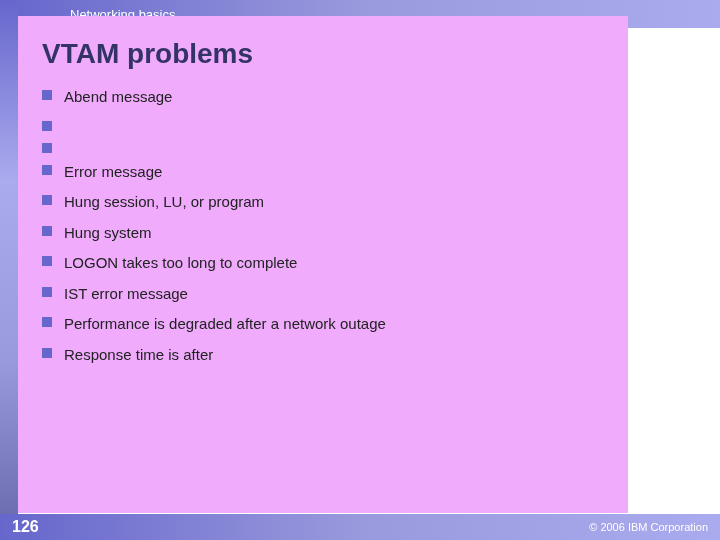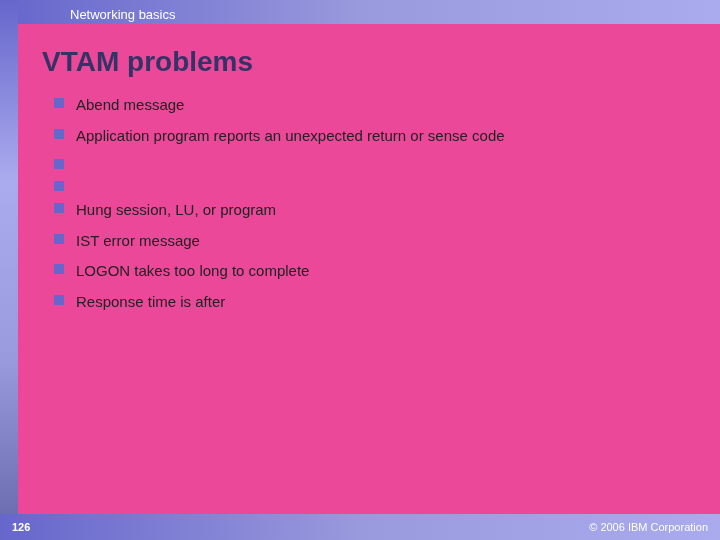--- a/index.html
+++ b/index.html
@@ -34,39 +34,39 @@
       top: 0;
       width: 18px;
       height: 540px;
       background: linear-gradient(to bottom, #6666cc, #aaaaee, #9999dd, #6666aa);
     }
 
     
     .main-content {
       position: absolute;
       left: 18px;
-      top: 24px;
-      width: 702px;
+      top: 16px;
+      width: 610px;
       height: 497px;
-      background: #ec4899;
+      background: #f0abfc;
       padding: 18px 24px 20px 24px;
     }
 
     .page-title {
       font-size: 28px;
       font-weight: bold;
       color: #333366;
       margin-bottom: 16px;
       margin-top: 4px;
     }
 
     .bullet-list {
       list-style: none;
       padding: 0;
-      margin: 12px;
+      margin: 0;
     }
 
     .bullet-list li {
       display: flex;
       align-items: flex-start;
       margin-bottom: 8px;
       font-size: 15px;
       color: #222222;
       line-height: 1.5;
     }
@@ -90,21 +90,21 @@
       height: 26px;
       background: linear-gradient(to right, #6666cc, #9999dd, #aaaaee);
       display: flex;
       align-items: center;
       justify-content: space-between;
       padding: 0 12px;
     }
 
     .bottom-page-num {
       color: #ffffff;
-      font-size: 11px;
+      font-size: 16px;
       font-weight: bold;
     }
 
     .bottom-copyright {
       color: #ffffff;
       font-size: 11px;
     }
   </style>
 </head>
 <body>
@@ -118,39 +118,47 @@
 <div class="main-content">
   <h1 class="page-title">VTAM problems</h1>
 
   <ul class="bullet-list">
   <li>
         <span class="bullet-square"></span>
         <span>Abend message</span>
       </li>
       <li>
         <span class="bullet-square"></span>
-        <span>Application program reports an unexpected return or sense code</span>
       </li>
       <li>
         <span class="bullet-square"></span>
       </li>
       <li>
         <span class="bullet-square"></span>
+        <span>Error message</span>
       </li>
       <li>
         <span class="bullet-square"></span>
         <span>Hung session, LU, or program</span>
       </li>
       <li>
         <span class="bullet-square"></span>
+        <span>Hung system</span>
+      </li>
+      <li>
+        <span class="bullet-square"></span>
+        <span>LOGON takes too long to complete</span>
+      </li>
+      <li>
+        <span class="bullet-square"></span>
         <span>IST error message</span>
       </li>
       <li>
         <span class="bullet-square"></span>
-        <span>LOGON takes too long to complete</span>
+        <span>Performance is degraded after a network outage</span>
       </li>
       <li>
         <span class="bullet-square"></span>
         <span>Response time is after</span>
       </li>
     </ul>
 </div>
 
 <div class="bottom-bar">
   <span class="bottom-page-num">126</span>

